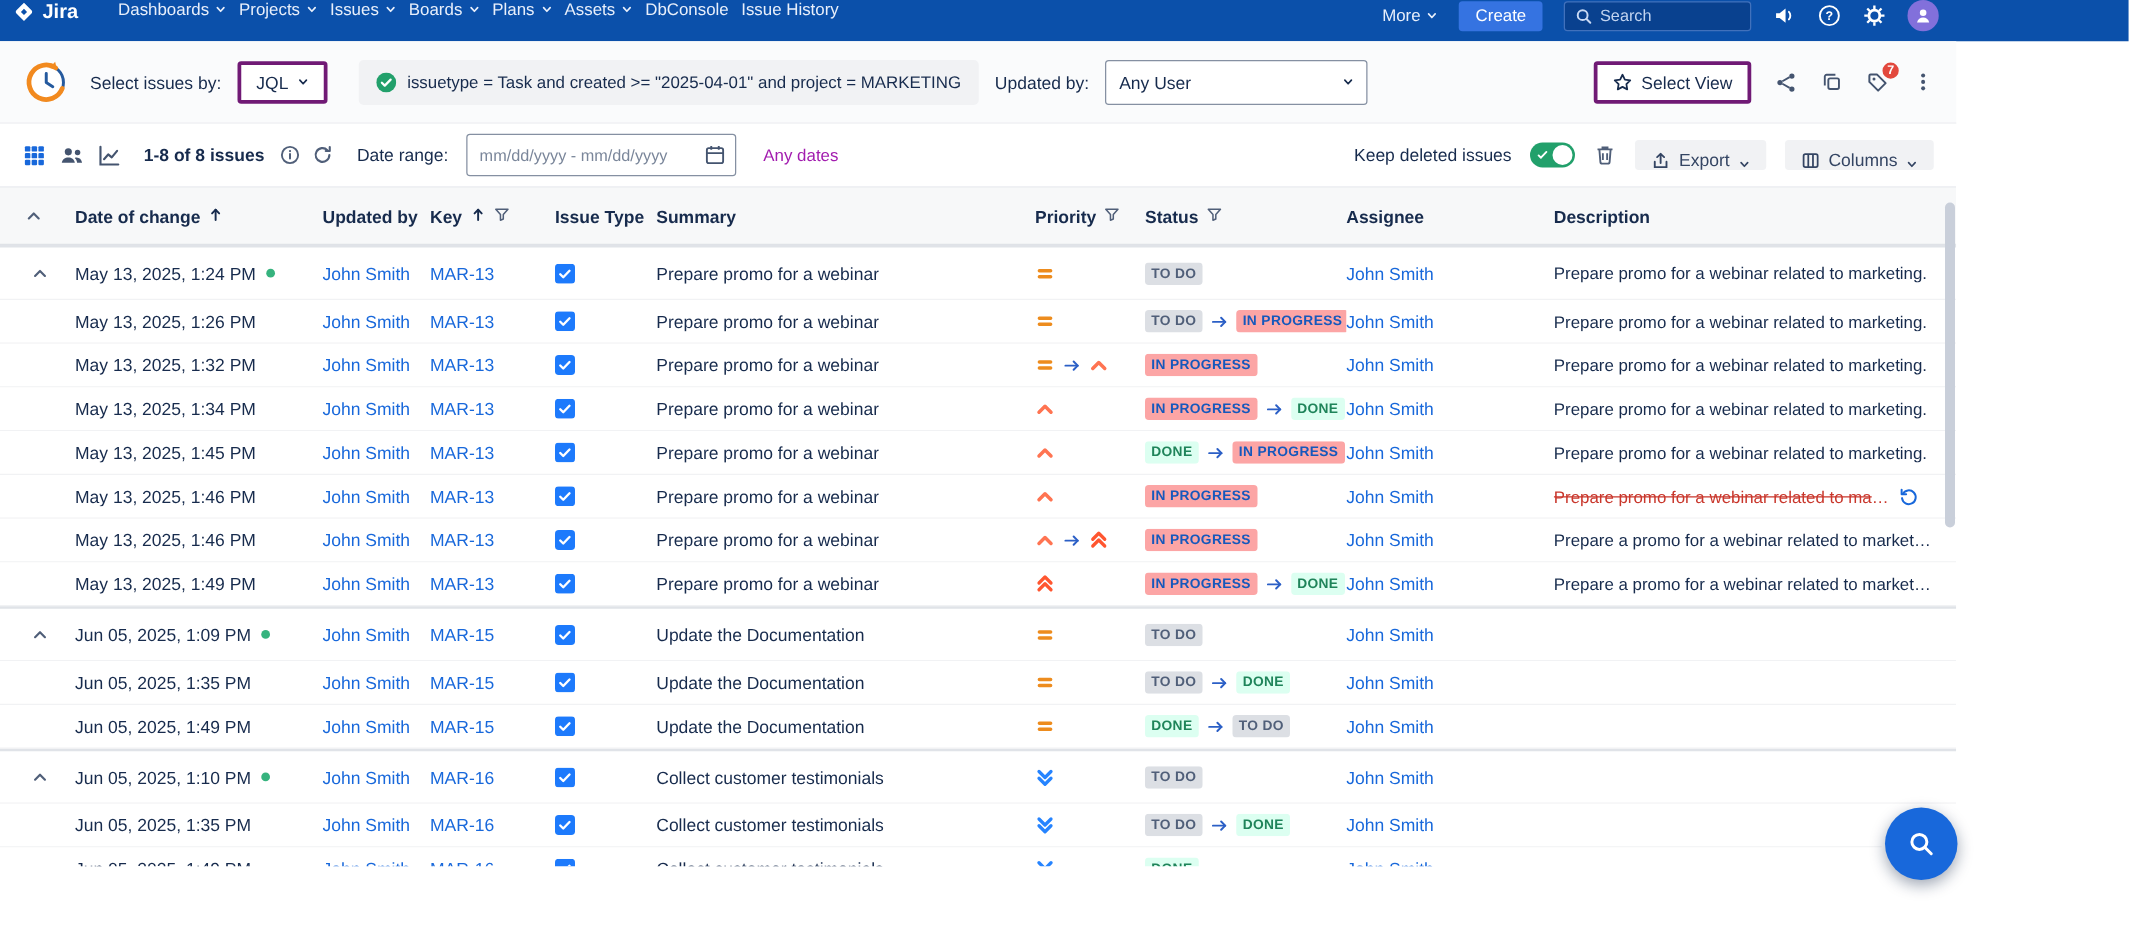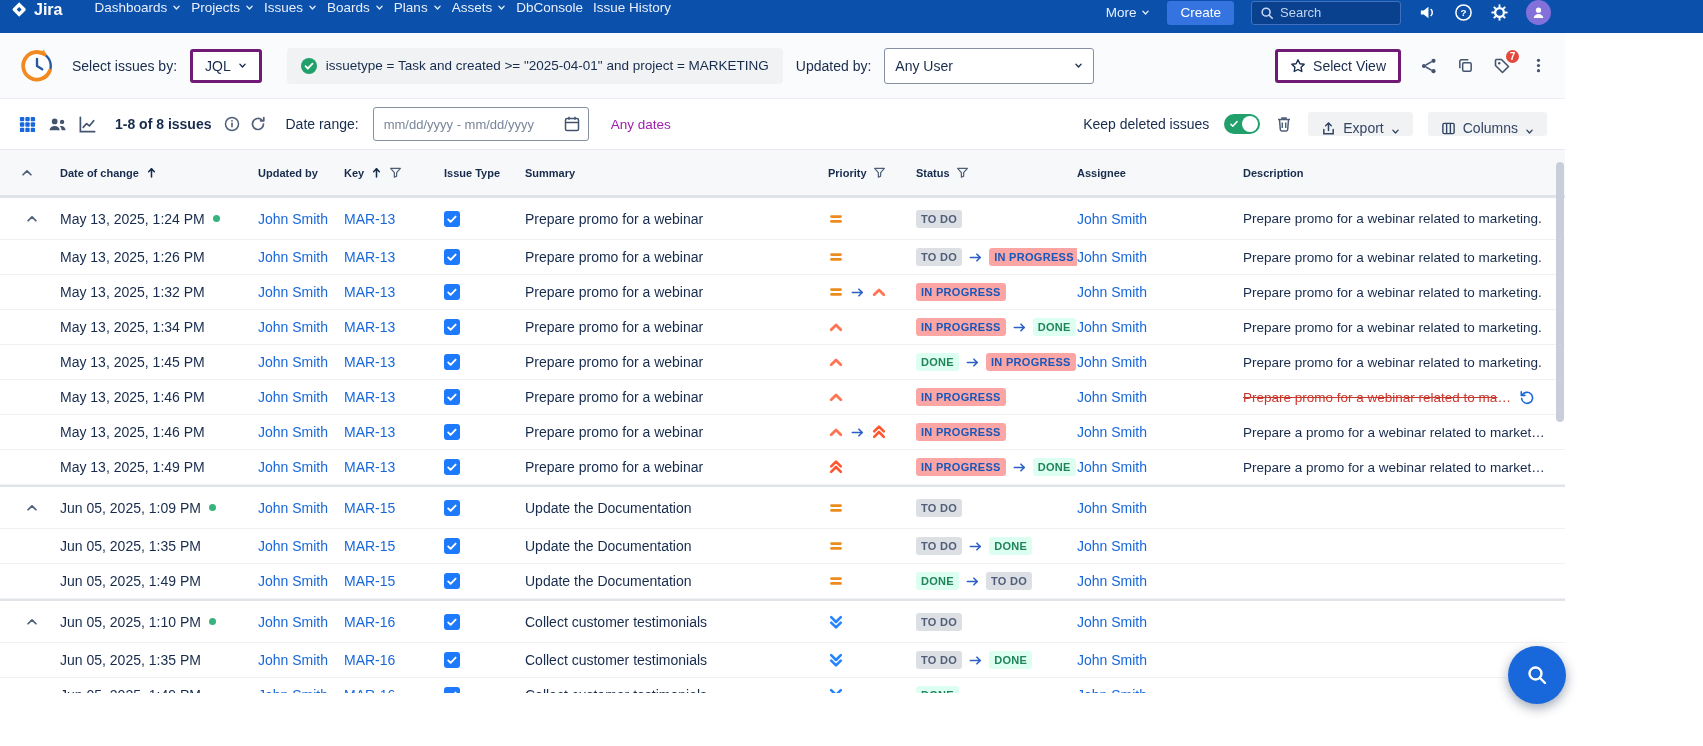--- a/index.html
+++ b/index.html
@@ -51,21 +51,21 @@
   .kd-label{font-size:14px;color:#172B4D;white-space:nowrap}
   .toggle{width:36px;height:20px;border-radius:10px;background:#22A06B;position:relative;cursor:pointer;display:flex;align-items:center;flex:none}
   .toggle .tick{margin-left:5px;display:flex}
   .knob{position:absolute;right:2px;top:2px;width:16px;height:16px;border-radius:50%;background:#fff}
   .btn-subtle{display:flex;align-items:flex-end;gap:7px;background:#F1F2F4;border:none;border-radius:3px;height:24px;padding:0 13px;font-size:14px;color:#344563;cursor:pointer;font-family:inherit;white-space:nowrap}
 
   
   .tablewrap{position:relative;height:544px;overflow:hidden}
   .grid{display:grid;grid-template-columns:40px 198px 86px 100px 81px 303px 88px 161px 166px minmax(0,1fr);align-items:center;padding:0 10px 0 20px}
   .thead{height:47px;background:#F7F8F9;border-top:1px solid #E7E9EE;border-bottom:1px solid #DFE2E7}
-  .th{display:flex;align-items:flex-end;gap:6px;font-size:11px;font-weight:700;color:#172B4D;cursor:pointer;white-space:nowrap;padding-right:6px;min-width:0}
+  .th{display:flex;align-items:flex-start;gap:6px;font-size:14px;font-weight:700;color:#172B4D;cursor:pointer;white-space:nowrap;padding-right:6px;min-width:0}
   .th .funnel{color:#505F79}
   .trow{height:35px;border-bottom:1px solid #F1F2F4;background:#fff}
   .trow.group-start{height:44px;border-top:2px solid #E0E3E8}
   .cell{display:flex;align-items:center;min-width:0;padding-right:8px;font-size:14px;color:#172B4D;white-space:nowrap;overflow:hidden}
   .cell.c0{padding-left:5px;overflow:visible}
   .collapse{color:#505F79;cursor:pointer;display:flex}
   .link{color:#1868DB;cursor:pointer;text-decoration:none}
   .dot{width:7px;height:7px;border-radius:50%;background:#36B37E;margin-left:8px;flex:none}
   .lz{font-size:11px;font-weight:700;padding:3px 5px;border-radius:3px;letter-spacing:.3px;white-space:nowrap;flex:none}
   .lz.todo{background:#DCDFE4;color:#505F79}

